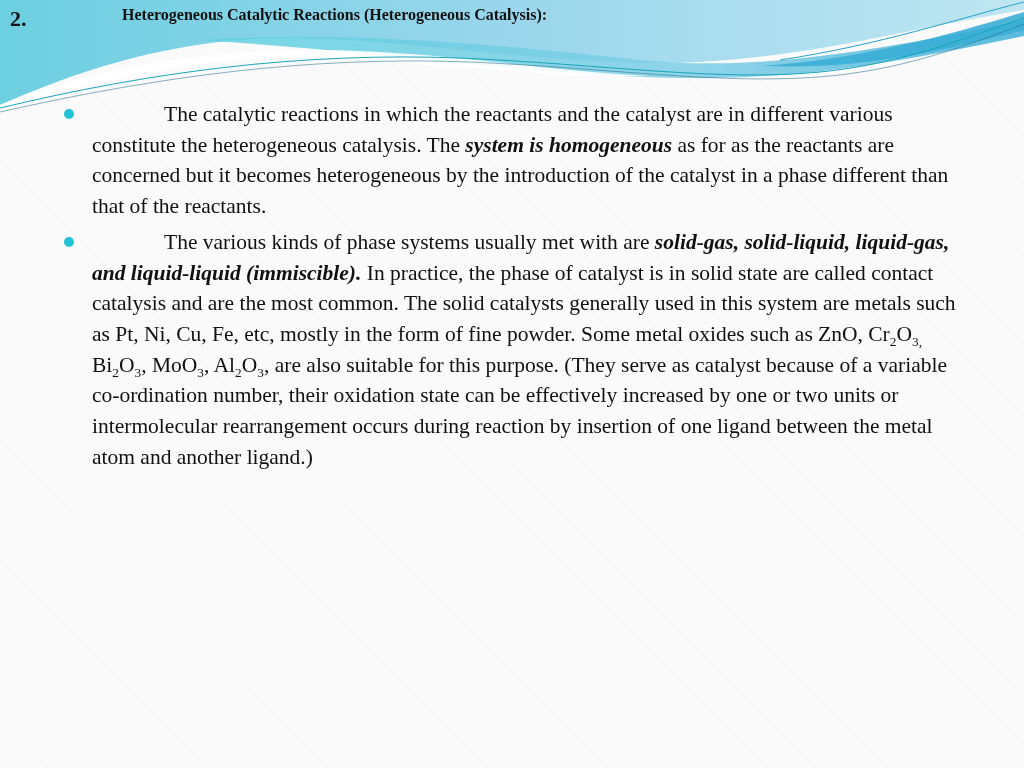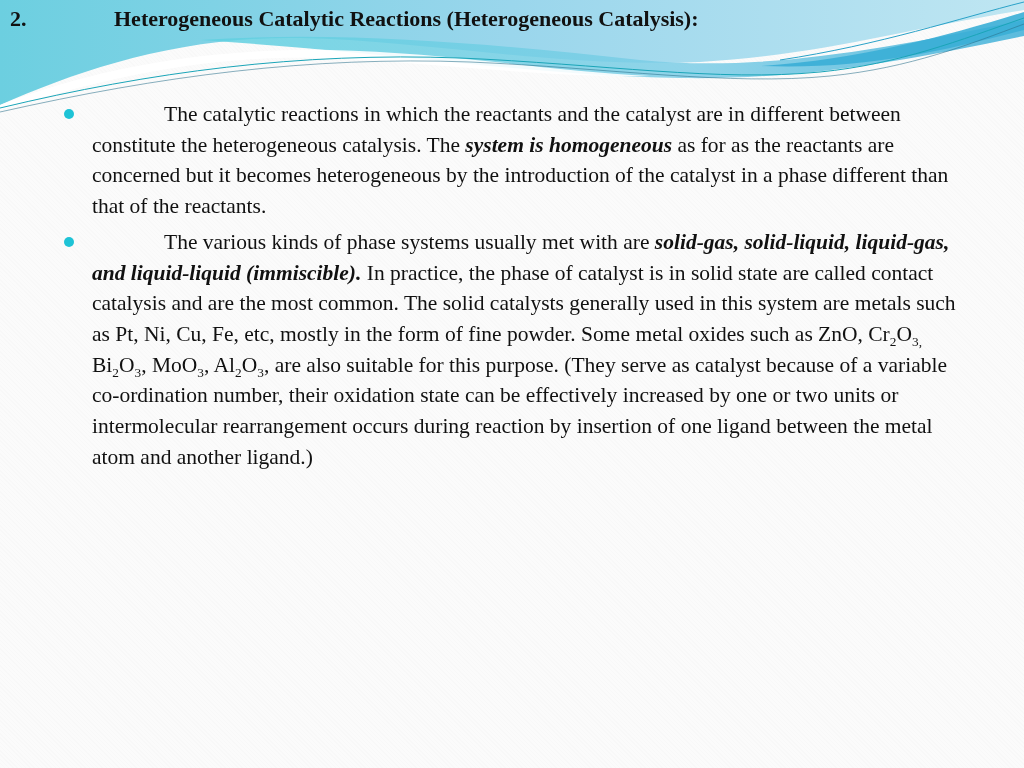--- a/index.html
+++ b/index.html
@@ -12,22 +12,22 @@
   .bg-texture {
     position:absolute; inset:0;
     background-image: repeating-linear-gradient(45deg, rgba(0,0,0,0.012) 0 1px, transparent 1px 3px);
   }
   .header-waves { position:absolute; left:0; top:0; width:1024px; height:120px; }
   .slide-number {
     position:absolute; left:10px; top:6px;
     font-size:22px; font-weight:bold; color:#111;
   }
   .slide-title {
-    position:absolute; left:114px; top:6px;
-    font-size:22px; font-weight:bold; color:#111; white-space:nowrap;
+    position:absolute; left:122px; top:6px;
+    font-size:16px; font-weight:bold; color:#111; white-space:nowrap;
   }
   .content {
     position:absolute; left:62px; top:99px; width:900px;
     font-size:21.5px; line-height:30.7px;
   }
   .bullet-item { position:relative; padding-left:30px; margin-bottom:5px; }
   .bullet-dot {
     position:absolute; left:2px; top:10px;
     width:10px; height:10px; border-radius:50%;
     background:#1ec3d6;
@@ -67,19 +67,19 @@
   <path d="M0,112 C160,76 310,56 470,62 C610,68 730,86 830,76 C910,68 970,44 1024,24" fill="none" stroke="#2a6f8a" stroke-width="0.8" opacity="0.7"></path>
   <path d="M780,60 C880,45 960,18 1024,2" fill="none" stroke="#2aa2c8" stroke-width="1"></path>
 </svg>
 
 <div class="slide-number">2.</div>
 <div class="slide-title">Heterogeneous Catalytic Reactions (Heterogeneous Catalysis):</div>
 
 <div class="content">
   <div class="bullet-item">
     <span class="bullet-dot"></span>
-    <span class="indent"></span><span>The catalytic reactions in which the reactants and the catalyst are in different between constitute the heterogeneous catalysis. The </span><i>system is homogeneous</i><span> as for as the reactants are concerned but it becomes heterogeneous by the introduction of the catalyst in a phase different than that of the reactants.</span>
+    <span class="indent"></span><span>The catalytic reactions in which the reactants and the catalyst are in different various constitute the heterogeneous catalysis. The </span><i>system is homogeneous</i><span> as for as the reactants are concerned but it becomes heterogeneous by the introduction of the catalyst in a phase different than that of the reactants.</span>
   </div>
   <div class="bullet-item">
     <span class="bullet-dot"></span>
     <span class="indent"></span><span>The various kinds of phase systems usually met with are </span><i>solid-gas, solid-liquid, liquid-gas, and liquid-liquid (immiscible).</i><span> In practice, the phase of catalyst is in solid state are called contact catalysis and are the most common. The solid catalysts generally used in this system are metals such as Pt, Ni, Cu, Fe, etc, mostly in the form of fine powder. Some metal oxides such as ZnO, </span><span><span>Cr</span><sub>2</sub><span>O</span><sub>3,</sub></span><span><span> Bi</span><sub>2</sub><span>O</span><sub>3</sub></span><span><span>, MoO</span><sub>3</sub></span><span><span>, Al</span><sub>2</sub><span>O</span><sub>3</sub></span><span>, are also suitable for this purpose. (They serve as catalyst because of a variable co-ordination number, their oxidation state can be effectively increased by one or two units or intermolecular rearrangement occurs during reaction by insertion of one ligand between the metal atom and another ligand.)</span>
   </div>
 </div>
 
 </body></html>

